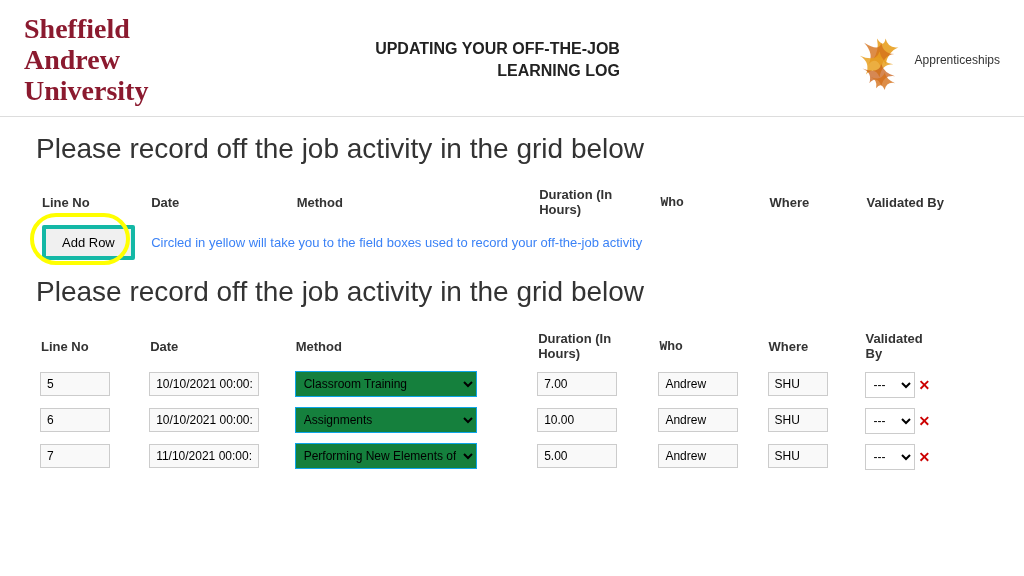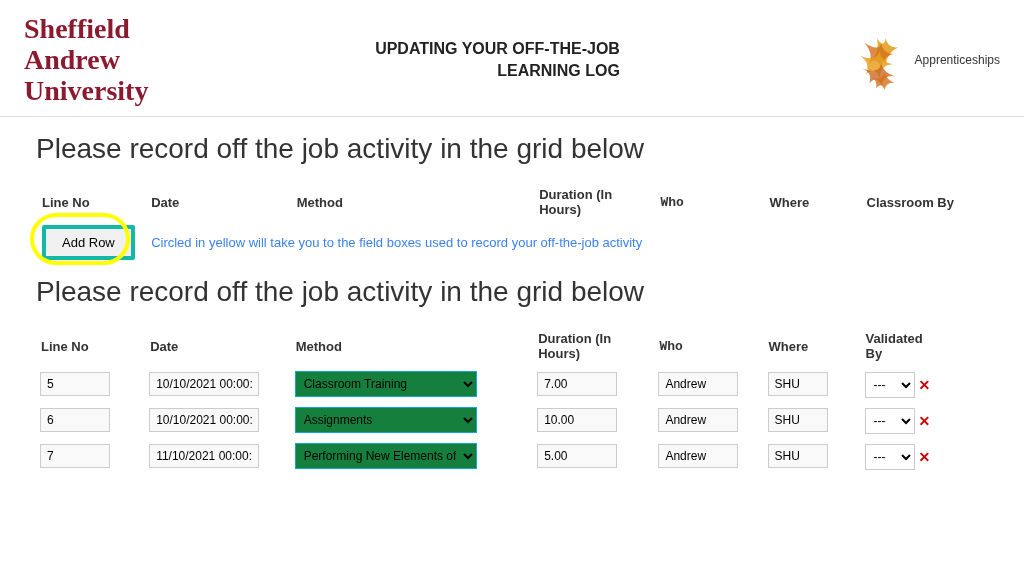--- a/index.html
+++ b/index.html
@@ -210,21 +210,21 @@
 
   <table class="grid-table">
     <thead>
       <tr>
         <th class="col-lineno">Line No</th>
         <th class="col-date">Date</th>
         <th class="col-method">Method</th>
         <th class="col-duration">Duration (In Hours)</th>
         <th class="col-who">Who</th>
         <th class="col-where">Where</th>
-        <th class="col-validated">Classroom By</th>
+        <th class="col-validated">Validated By</th>
       </tr>
     </thead>
     <tbody>
       <tr>
         <td class="add-row-cell">
           <div class="yellow-circle"></div>
           <button class="add-row-btn">Add Row</button>
         </td>
         <td colspan="6">
           <span class="instruction-text">Circled in yellow will take you to the field boxes used to record your off-the-job activity</span>

